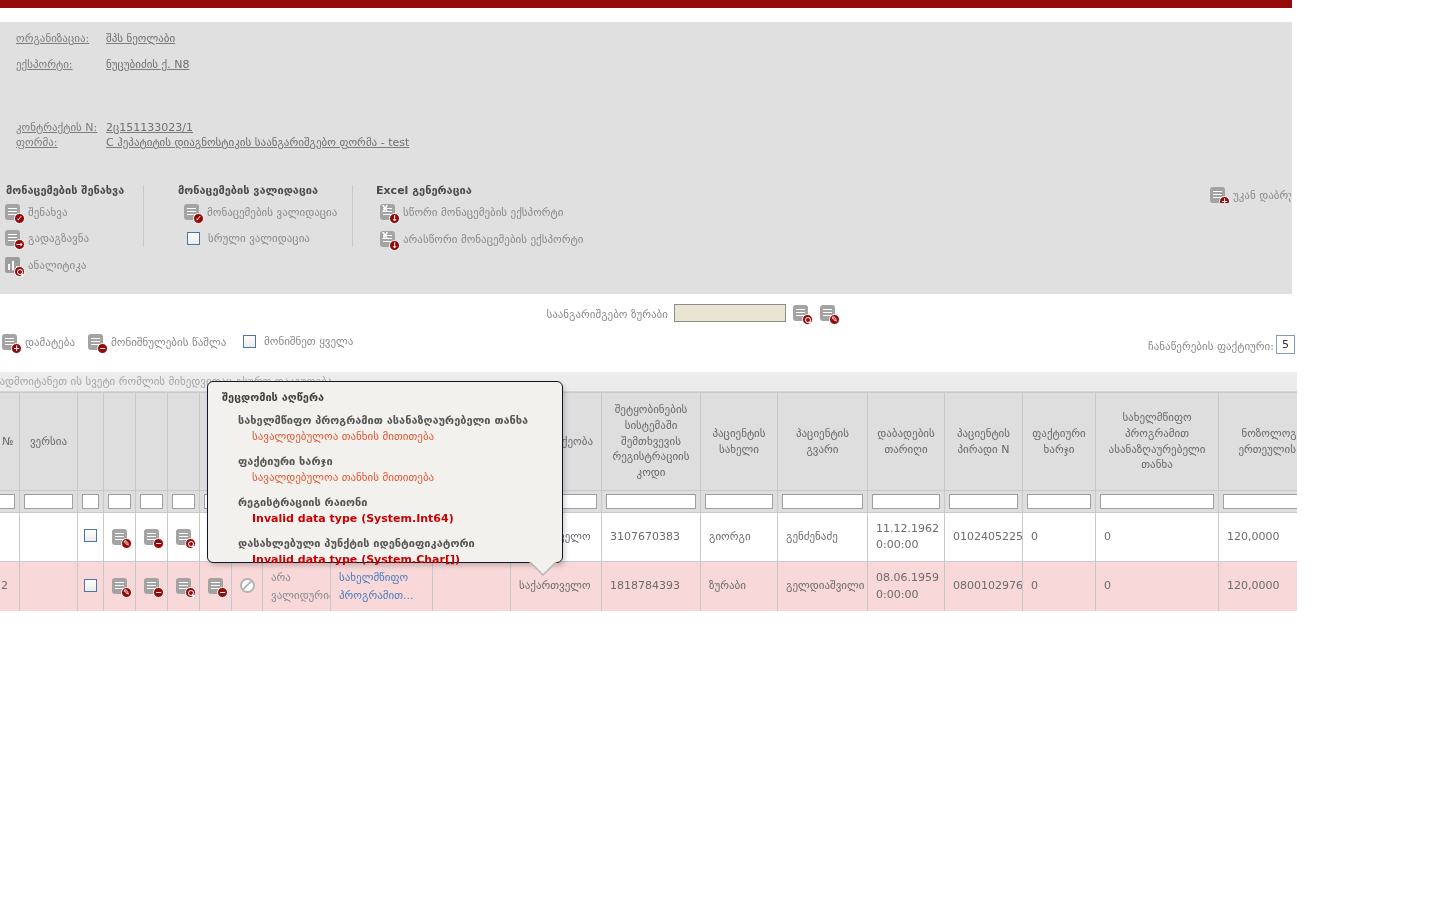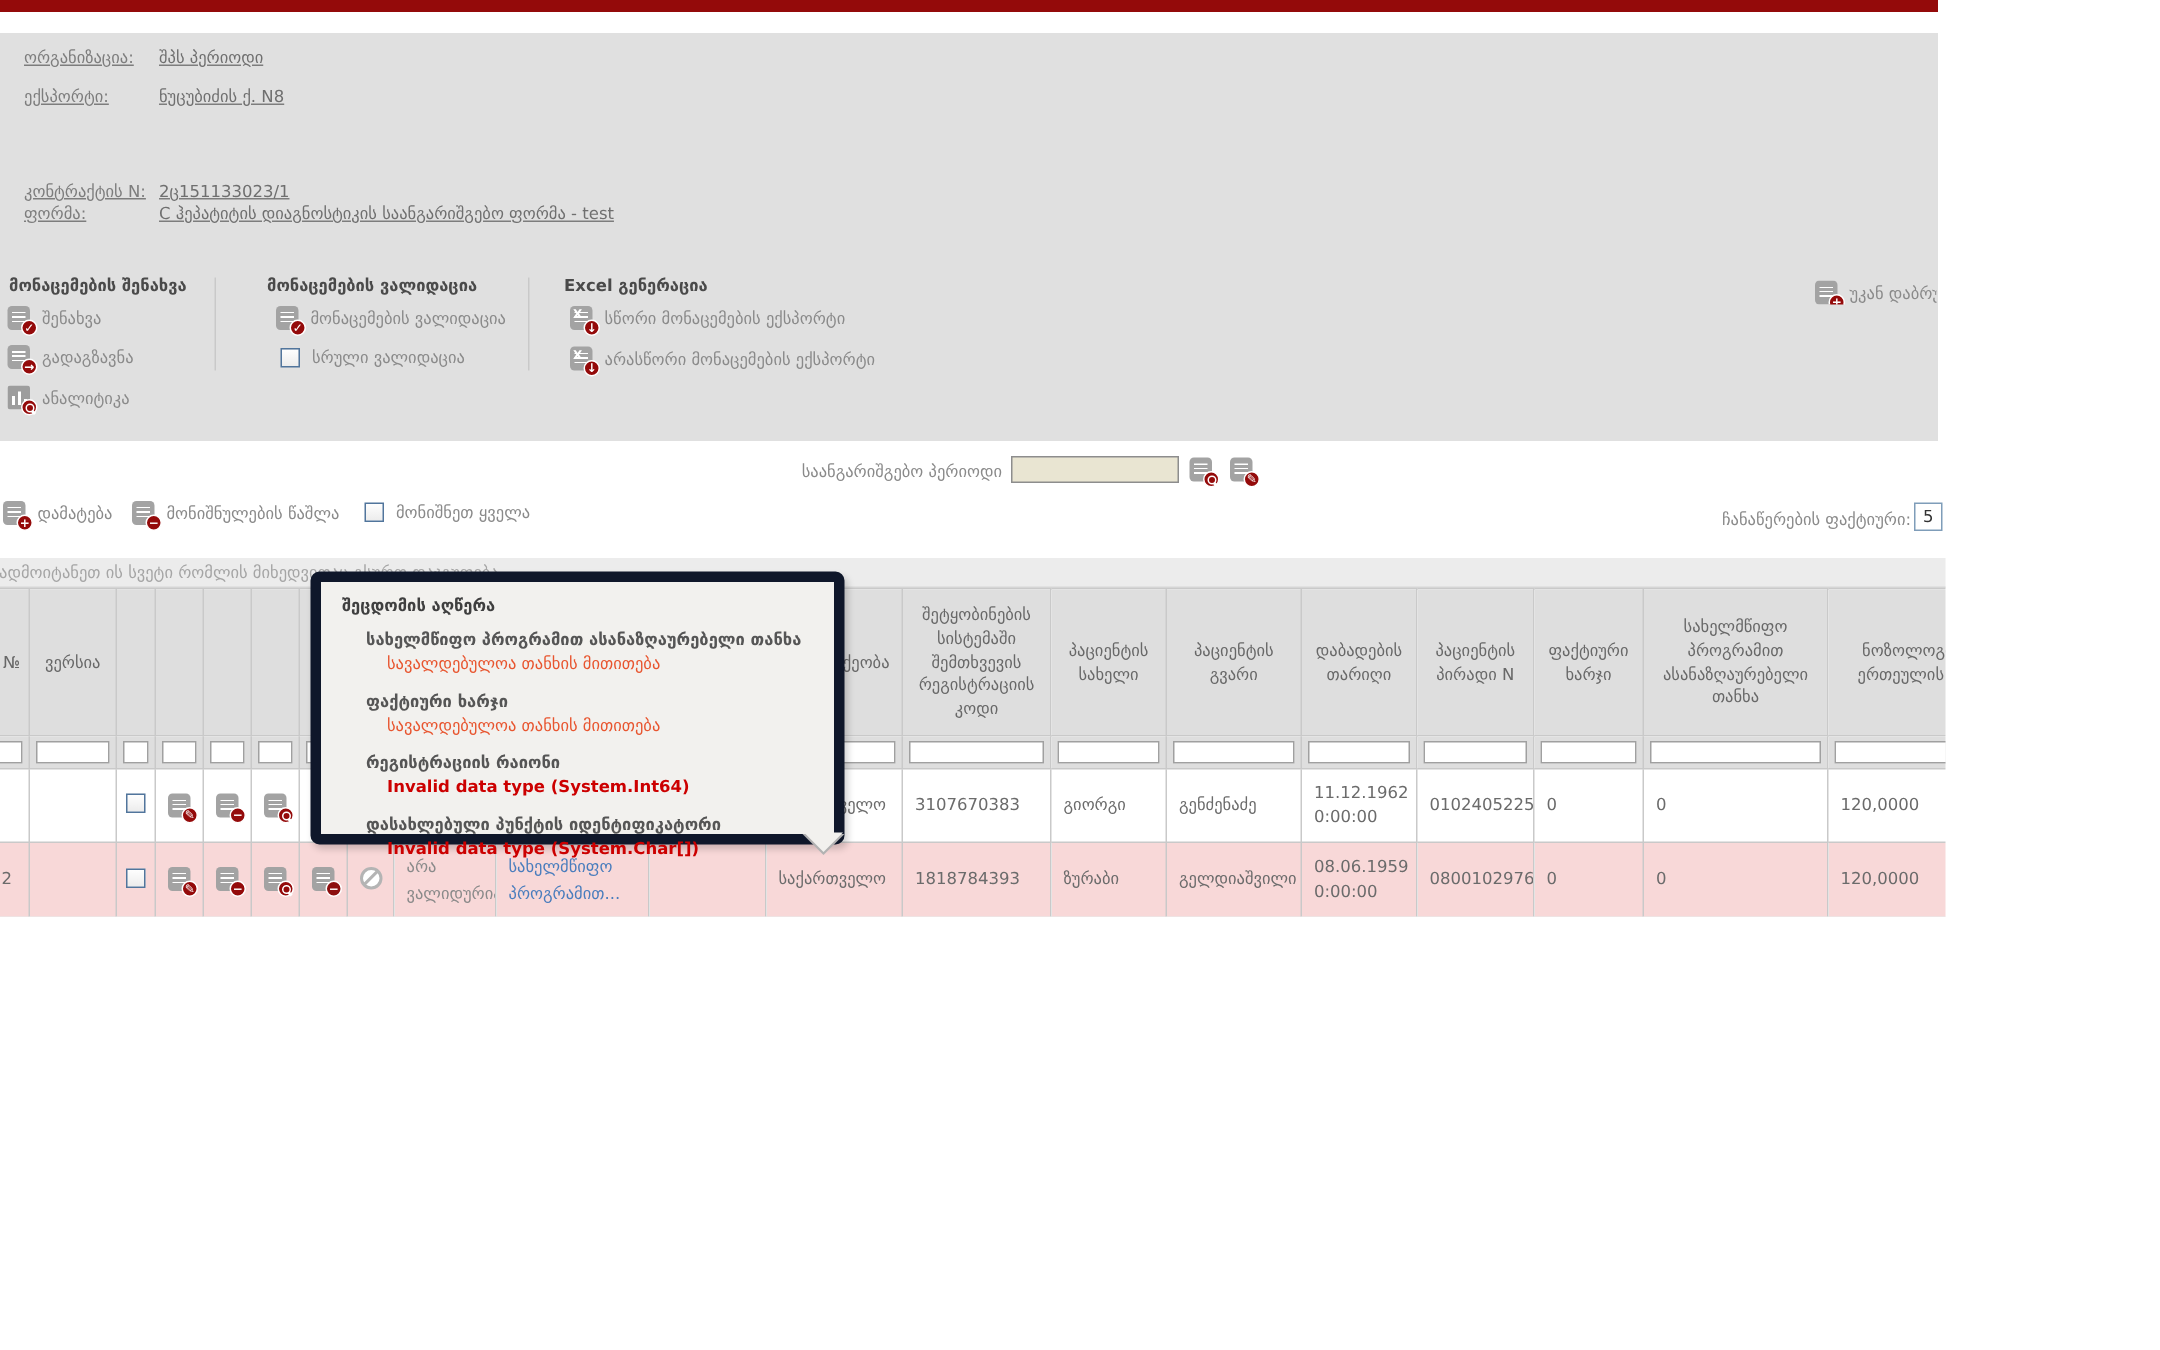--- a/index.html
+++ b/index.html
@@ -70,41 +70,41 @@
   td.icon-cell { text-align:center; vertical-align:middle; }
   td.icon-cell .icon { margin-top:2px; }
   .status-txt { color:#8a8a8a; line-height:1.6; }
   .link { color:var(--link,#4a7dbd); line-height:1.6; cursor:pointer; }
   .icon-prohibit { position:relative; display:inline-block; width:15px; height:15px;
      border:2px solid #b4b4b4; border-radius:50%; background:#fff; }
   .icon-prohibit::after { content:""; position:absolute; left:-1px; top:4.5px; width:13px; height:2px;
      background:#b4b4b4; transform:rotate(-45deg); }
 
   .tooltip { position:absolute; left:207px; top:381px; width:356px; height:182px; z-index:10;
-     background:#f2f1ee; border:7px solid #0f172a; border-radius:6px;
+     background:#f2f1ee; border:1px solid #0f172a; border-radius:6px;
      box-shadow:2px 3px 5px rgba(0,0,0,0.18); padding:9px 12px 8px 14px; }
   .tooltip::before { content:""; position:absolute; left:321px; bottom:-14px;
      border:14px solid rgba(0,0,0,0); border-top-color:#b2b2b2; border-bottom:none; }
   .tooltip::after { content:""; position:absolute; left:322px; bottom:-12px;
      border:13px solid rgba(0,0,0,0); border-top-color:#f2f1ee; border-bottom:none; }
   .tt-title { font-weight:bold; color:#3f3f3f; margin-bottom:9px; }
   .tt-field { font-weight:bold; color:#555555; margin:0 0 1px 16px; line-height:15px; }
   .tt-msg { margin:0 0 10px 30px; line-height:15px; }
   .tt-msg.warn { color:var(--warn,#e8552f); }
   .tt-msg.err { color:var(--error,#cc0000); font-weight:bold; }
 </style>
 </head>
 <body>
 
 <div class="topbar"></div>
 
 <div class="info-panel">
   <div class="info-row" style="top:10px;">
     <span class="info-label">ორგანიზაცია:</span>
-    <span class="info-value">შპს პერიოდი</span>
+    <span class="info-value">შპს ნეოლაბი</span>
   </div>
   <div class="info-row" style="top:36px;">
     <span class="info-label">ექსპორტი:</span>
     <span class="info-value">ნუცუბიძის ქ. N8</span>
   </div>
   <div class="info-row" style="top:99px;">
     <span class="info-label">კონტრაქტის N:</span>
     <span class="info-value">2ც151133023/1</span>
   </div>
   <div class="info-row" style="top:114px;">
@@ -165,21 +165,21 @@
   </div>
 
   <div class="action-btn" style="left:1210px; top:165px; width:81px; overflow:hidden;">
     <span class="icon icon-doc">
         <span class="badge">+</span>
       </span>
     <span class="lbl">უკან დაბრუნება</span>
   </div>
 </div>
 
-<div class="search-label">საანგარიშგებო პერიოდი</div>
+<div class="search-label">საანგარიშგებო ზურაბი</div>
 <input class="period-input" style="">
 <div class="mini-btn" style="left:793px; top:305px;">
   <span class="icon icon-doc"><span class="badge search-b">s</span></span>
 </div>
 <div class="mini-btn" style="left:820px; top:305px;">
   <span class="icon icon-doc"><span class="badge">✎</span></span>
 </div>
 
 <div class="action-btn" style="left:2px; top:334px;">
   <span class="icon icon-doc">

